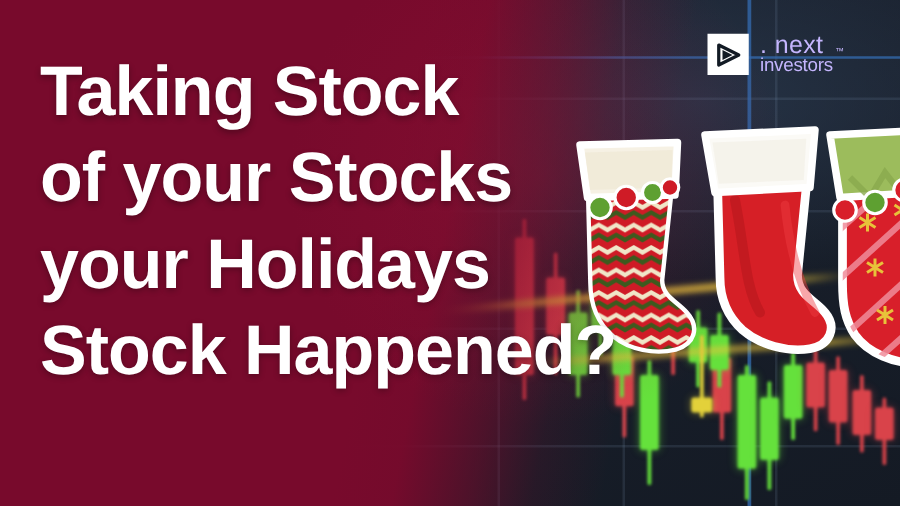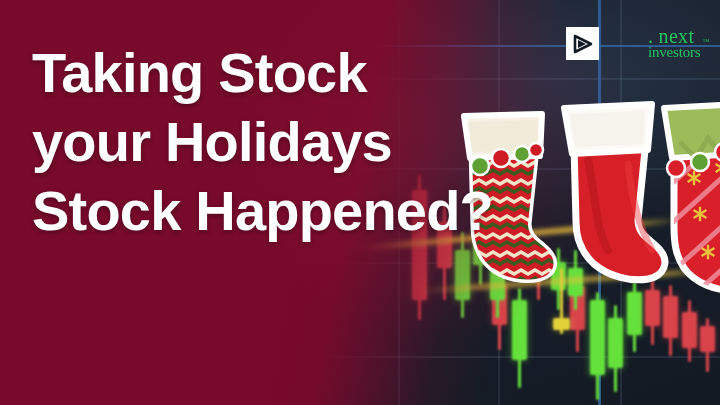--- a/index.html
+++ b/index.html
@@ -54,21 +54,21 @@
   .headline{position:absolute;left:32px;top:38px;width:470px;}
   .hl{
     color:#fff;font-weight:bold;font-size:56px;line-height:69px;
     letter-spacing:-.8px;white-space:nowrap;
     text-shadow:0 2px 5px rgba(0,0,0,.30);
   }
 
   
   .logo{position:absolute;left:566px;top:27px;display:flex;align-items:center;gap:9px;}
   .logo-mark{width:33px;height:33px;background:#fff;display:flex;align-items:center;justify-content:center;}
-  .logo-text{color:#22c55e;font-family:Liberation Serif, serif;line-height:.93;position:relative;margin-left:40px;}
+  .logo-text{color:#c4b5fd;font-family:Liberation Sans, sans-serif;line-height:.93;position:relative;}
   .logo-l1{font-size:20px;letter-spacing:.3px;}
   .logo-l2{font-size:15px;letter-spacing:-.2px;}
   .logo-tm{position:absolute;right:-9px;top:12px;font-size:7px;}
 
   
   .stockings{position:absolute;inset:0;}
   .sock{position:absolute;}
   .sock svg{display:block;overflow:visible;}
 </style>
 </head>
@@ -233,20 +233,21 @@
         <circle cx="26" cy="66" r="9" fill="#d81f2a" stroke="#fff" stroke-width="2.5"></circle>
         <circle cx="50" cy="60" r="9" fill="#5ea031" stroke="#fff" stroke-width="2.5"></circle>
         <circle cx="74" cy="50" r="9" fill="#d81f2a" stroke="#fff" stroke-width="2.5"></circle>
         <circle cx="92" cy="46" r="7" fill="#5ea031" stroke="#fff" stroke-width="2.5"></circle>
       </svg>
     </div>
   </div>
 
   <div class="headline">
     <div class="hl">Taking Stock</div>
+    <div class="hl">of your Stocks</div>
     <div class="hl">your Holidays</div>
     <div class="hl">Stock Happened?</div>
   </div>
 
   <div class="logo">
     <div class="logo-mark">
       <svg width="22" height="20" viewBox="0 0 22 20">
         <path d="M3 2 L19 10 L3 18 Z" fill="none" stroke="#121a24" stroke-width="2.6" stroke-linejoin="round"></path>
         <path d="M6 6 L14 10 L6 14 Z" fill="#121a24"></path>
       </svg>

